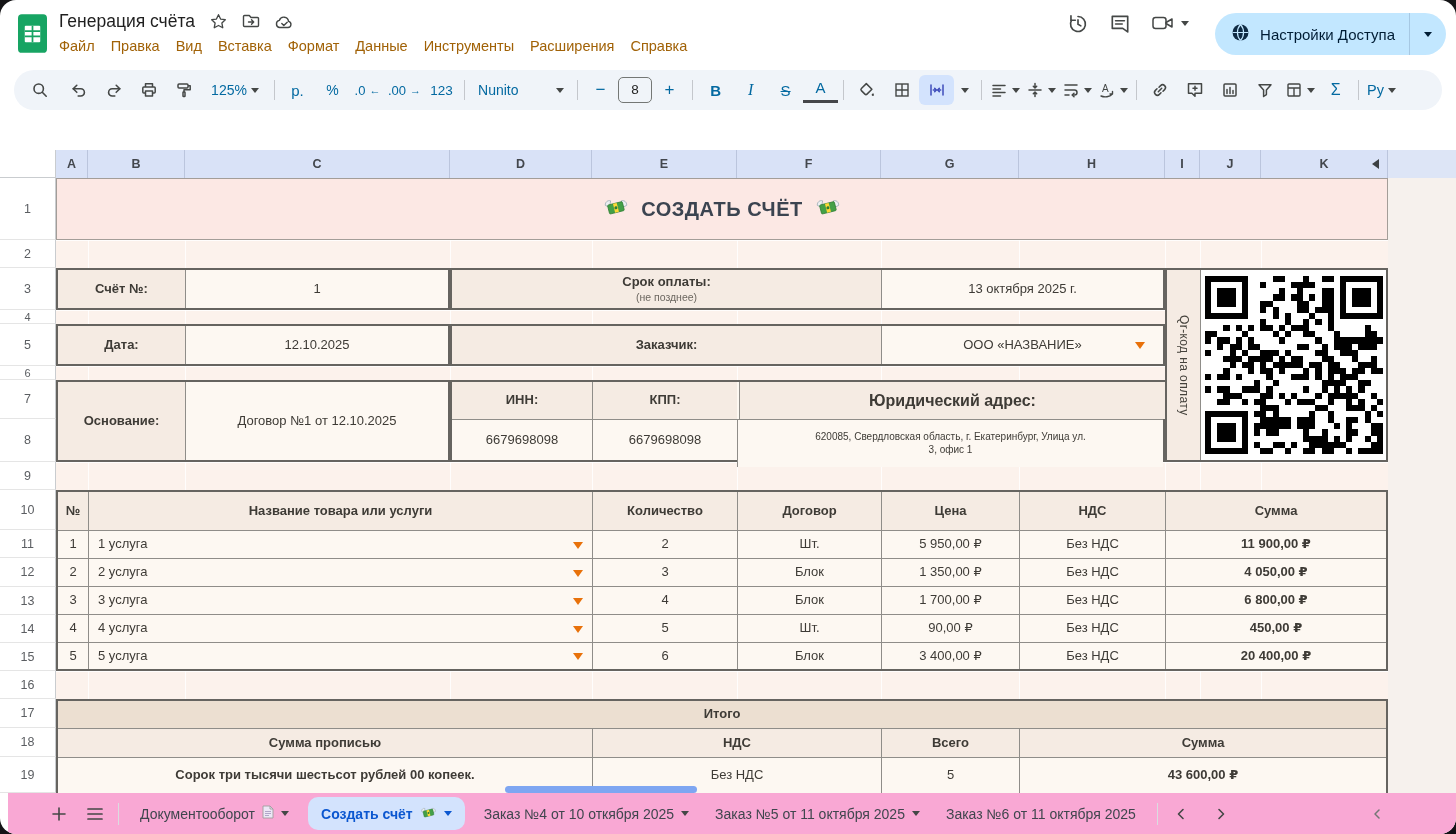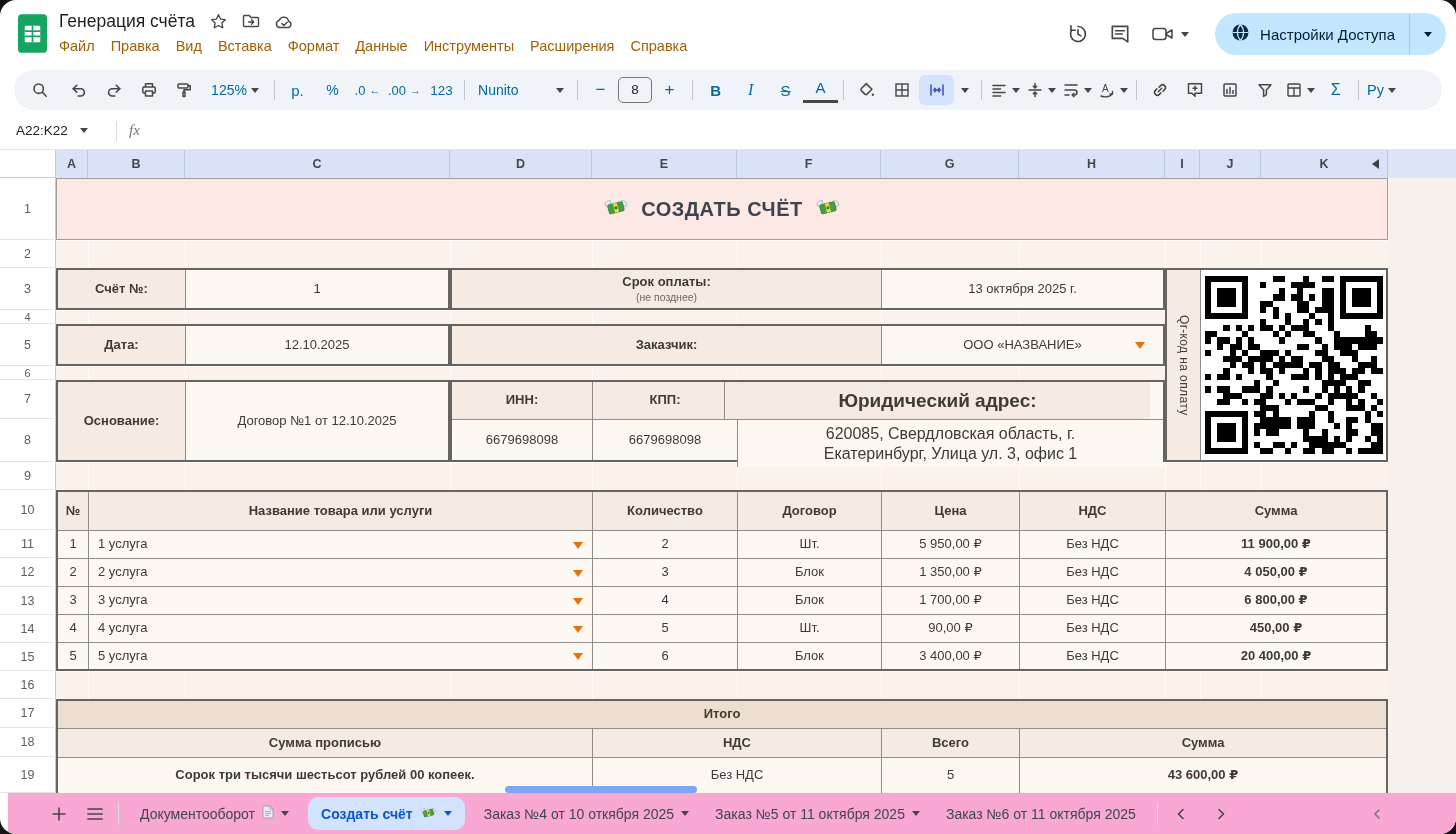--- a/index.html
+++ b/index.html
@@ -7,21 +7,21 @@
   .win{position:relative;width:1456px;height:834px;background:#fff;border-radius:16px;overflow:hidden}
 
   
   .topbar{position:absolute;left:0;top:0;right:0;height:68px;display:flex;align-items:flex-start}
   .logo{margin:14px 0 0 18px;flex:0 0 auto}
   .tb-text{margin-left:12px;margin-top:8px;display:flex;flex-direction:column}
   .title-row{display:flex;align-items:center;gap:15px;height:26px}
   .doc-title{font-size:17.5px;color:#1f1f1f}
   .menu-row{display:flex;margin-left:-8px;margin-top:1px}
   .menu-item{font-size:14.5px;color:#a16207;padding:3px 8px;border-radius:6px;cursor:default}
-  .tb-right{margin-left:auto;display:flex;align-items:center;gap:20px;margin-top:13px;margin-right:10px}
+  .tb-right{margin-left:auto;display:flex;align-items:flex-start;gap:20px;margin-top:13px;margin-right:10px}
   .icon-btn{display:flex;align-items:center;justify-content:center}
   .share{display:flex;align-items:center;background:#c2e7ff;border-radius:21px;height:42px;color:#001d35;margin-left:6px}
   .share-main{display:flex;align-items:center;gap:10px;padding:0 14px 0 16px;font-size:15px;font-weight:500}
   .share-sep{width:1px;height:42px;background:rgba(9,30,66,.15)}
   .share-caret{width:36px;display:flex;justify-content:center;align-items:center;height:42px}
   .cv{width:0;height:0;border-left:4.5px solid transparent;border-right:4.5px solid transparent;border-top:5.5px solid #444746}
   .cv.navy{border-top-color:#001d35}
   .cv.blue{border-top-color:#0b57d0}
 
   
@@ -300,29 +300,20 @@
         <span class="cv"></span>
       </div>
     <div class="tbn" style="font-size:16px">Σ</div>
     <div class="tsep"></div>
     <div class="tbn" style="font-size:14.5px">
         <span>Ру</span>
         <span class="cv"></span>
       </div>
   </div>
 
-  <div class="fbar">
-    <div class="namebox">
-        <span>A22:K22</span>
-        <span class="cv"></span>
-      </div>
-    <div class="fsep"></div>
-    <span class="fx">fx</span>
-    <div style="flex:1"></div>
-  </div>
 
   <div class="sheet">
 
     <div style="position:absolute;left:56px;top:28px;width:1332px;height:615px;background:#fcf2ec"></div>
 
     <svg style="position:absolute;left:0;top:0;pointer-events:none" width="1456" height="643">
       <g stroke="#ffffff" stroke-opacity="0.85" stroke-width="1">
         <path d="M88.5 28V643M185.5 28V643M450.5 28V643M592.5 28V643M737.5 28V643M881.5 28V643M1019.5 28V643M1165.5 28V643M1200.5 28V643M1261.5 28V643"></path>
         <path d="M56 90.5H1388M56 118.5H1388M56 160.5H1388M56 174.5H1388M56 216.5H1388M56 230.5H1388M56 269.5H1388M56 312.5H1388M56 340.5H1388M56 521.5H1388M56 549.5H1388M56 578.5H1388M56 607.5H1388"></path>
       </g>
@@ -378,24 +369,24 @@
       <div class="cl lab" style="left:0;top:0;width:429px;height:38px">Заказчик:</div>
       <div class="cl val bL" style="left:429px;top:0;width:282px;height:38px">
         <span>ООО «НАЗВАНИЕ»</span>
         <span class="oc" style="right:18px"></span>
       </div>
     </div>
 
     <div class="bx" style="left:450px;top:230px;width:715px;height:82px">
       <div class="cl lab" style="left:0;top:0;width:140px;height:37px">ИНН:</div>
       <div class="cl lab bL" style="left:140px;top:0;width:145px;height:37px">КПП:</div>
-      <div class="cl lab bL" style="left:272px;top:0;width:426px;height:37px;font-size:19px">Юридический адрес:</div>
+      <div class="cl lab bL" style="left:287px;top:0;width:426px;height:37px;font-size:16px">Юридический адрес:</div>
       <div class="cl val bT" style="left:0;top:37px;width:140px;height:41px">6679698098</div>
       <div class="cl val bL bT" style="left:140px;top:37px;width:145px;height:41px">6679698098</div>
-      <div class="cl val bL bT" style="left:285px;top:37px;width:426px;height:48px;font-size:16px;padding:0 77px">620085, Свердловская область, г. Екатеринбург, Улица ул. 3, офис 1</div>
+      <div class="cl val bL bT" style="left:285px;top:37px;width:426px;height:48px;font-size:10px;padding:0 77px">620085, Свердловская область, г. Екатеринбург, Улица ул. 3, офис 1</div>
     </div>
 
     <div class="bx" style="left:1165px;top:118px;width:223px;height:194px">
       <div class="cl lab" style="left:0;top:0;width:33px;height:190px;font-weight:500">
           <span class="vlabel">Qr-код на оплату</span>
         </div>
       <div class="cl bL" style="left:33px;top:0;width:186px;height:190px;background:#fff">
           <svg width="178" height="178" viewBox="0 0 29 29" shape-rendering="crispEdges">
             <rect width="29" height="29" fill="#fff"></rect>
             <rect x="11" y="0" width="1" height="1" fill="#000"></rect>

